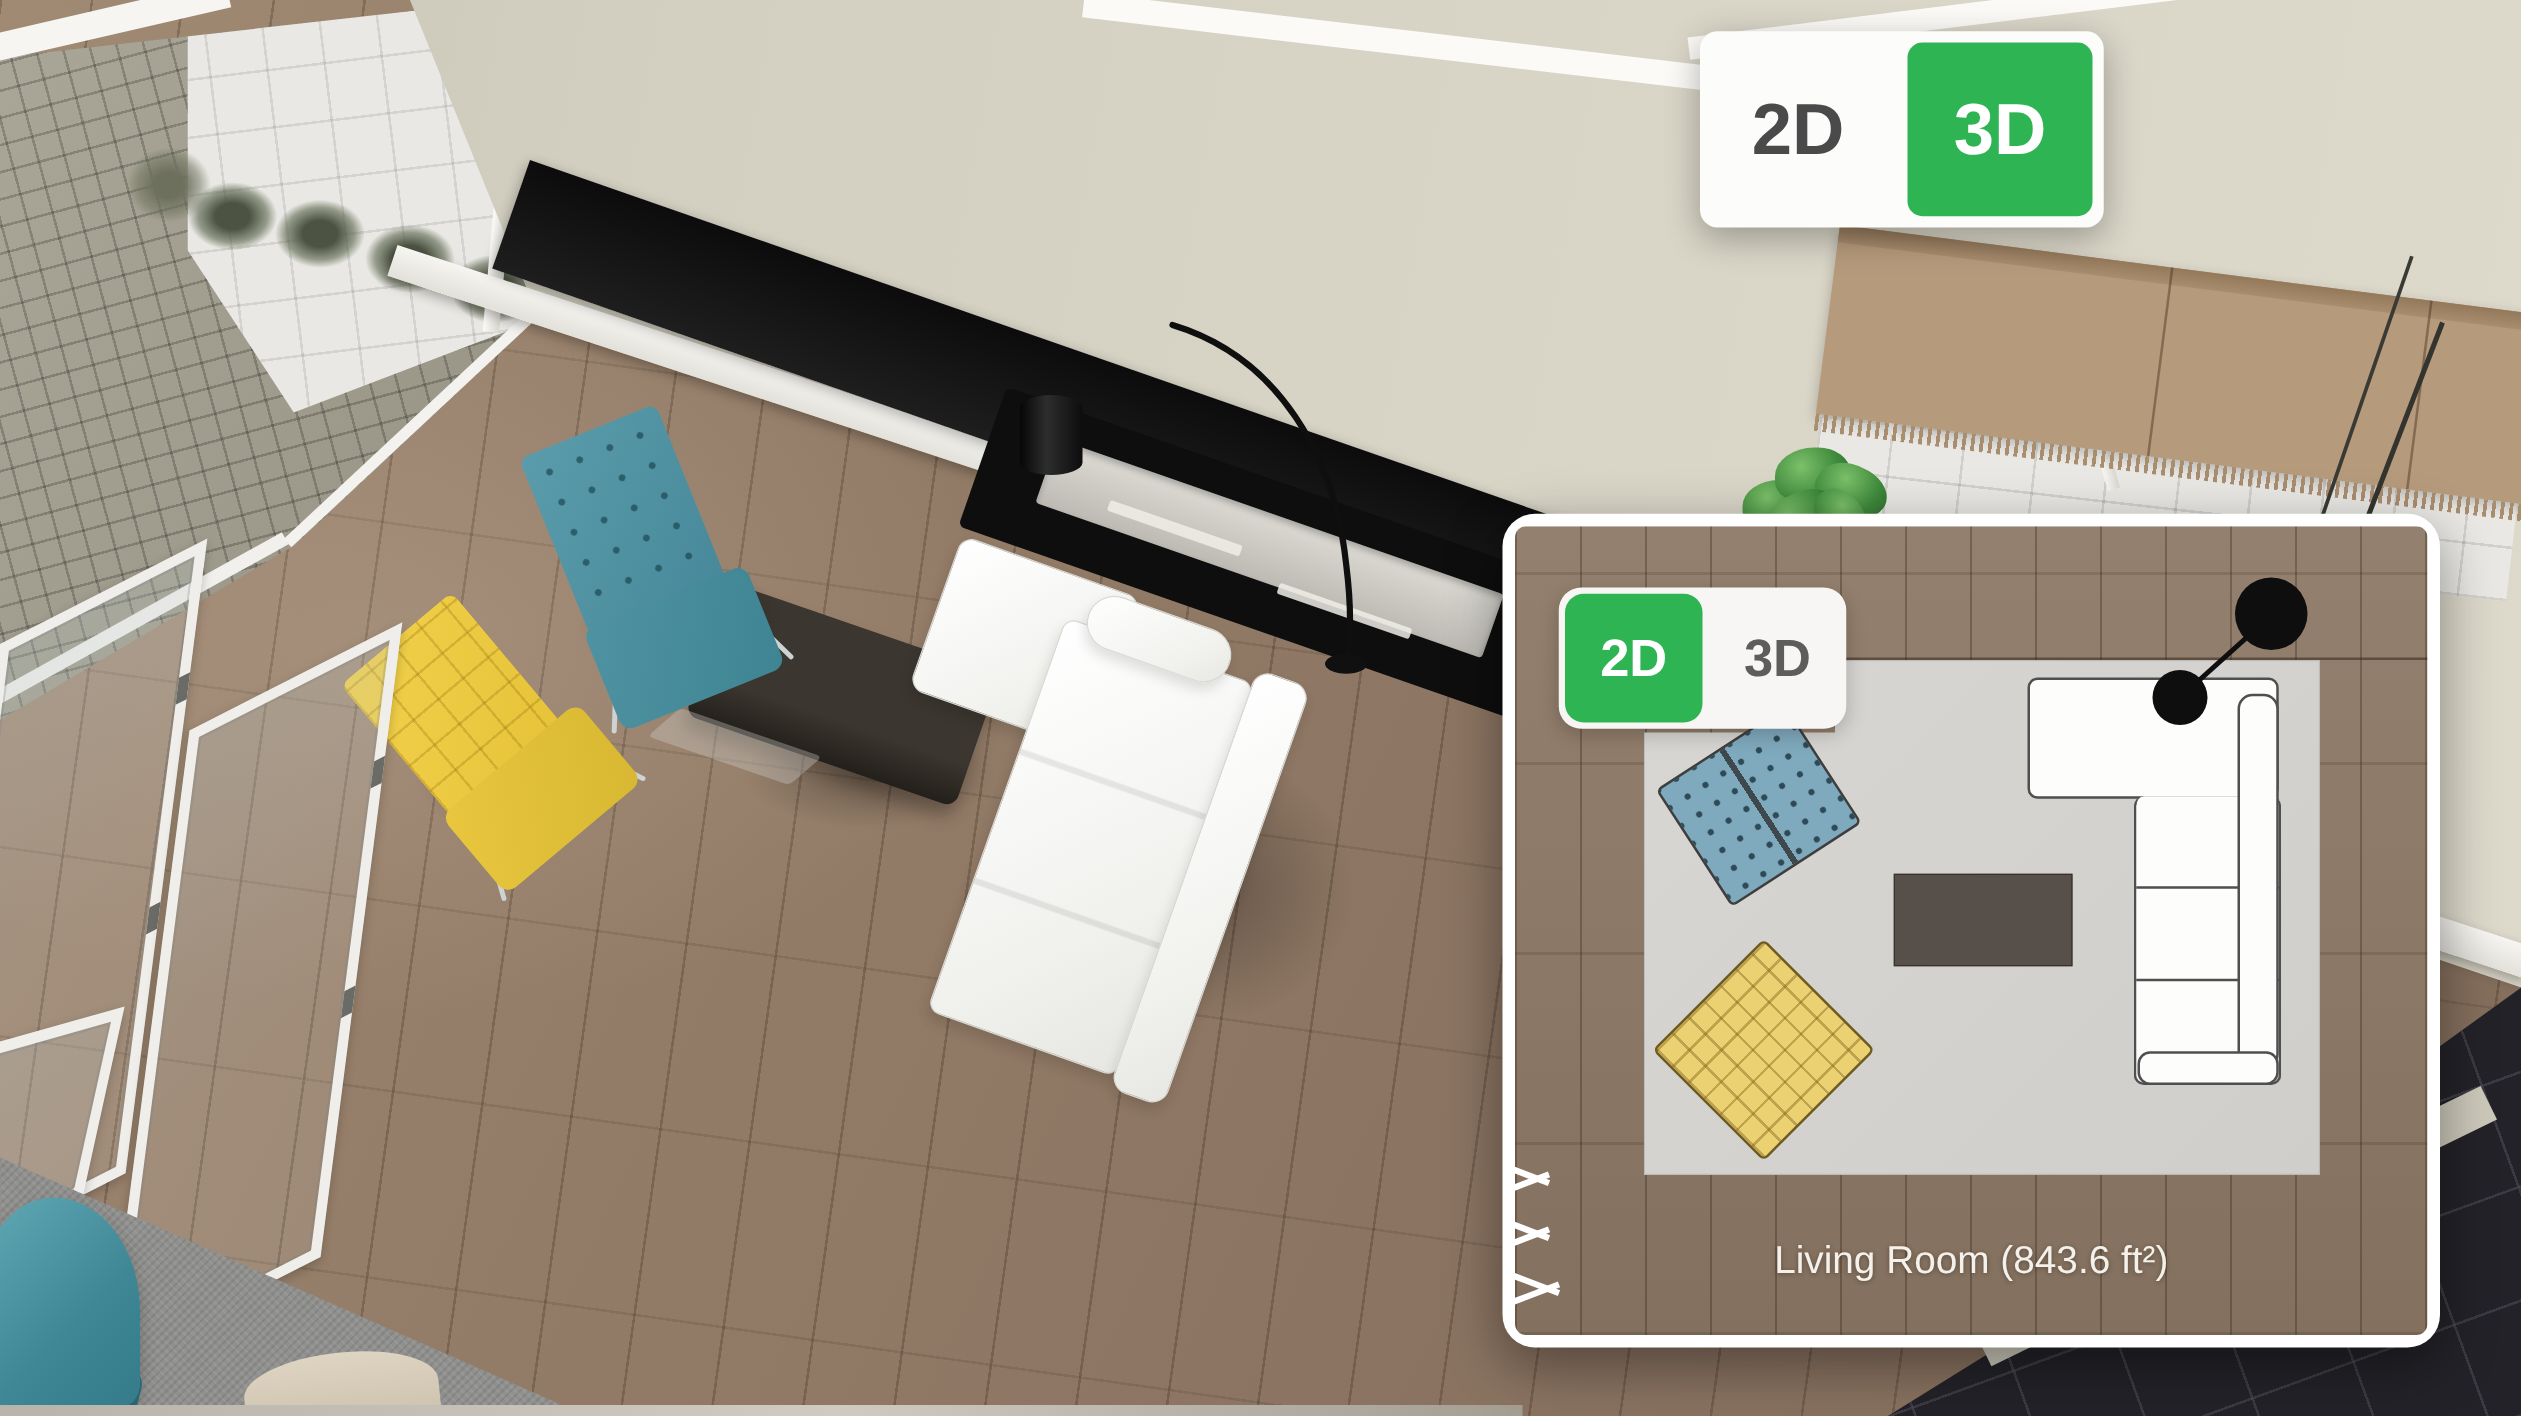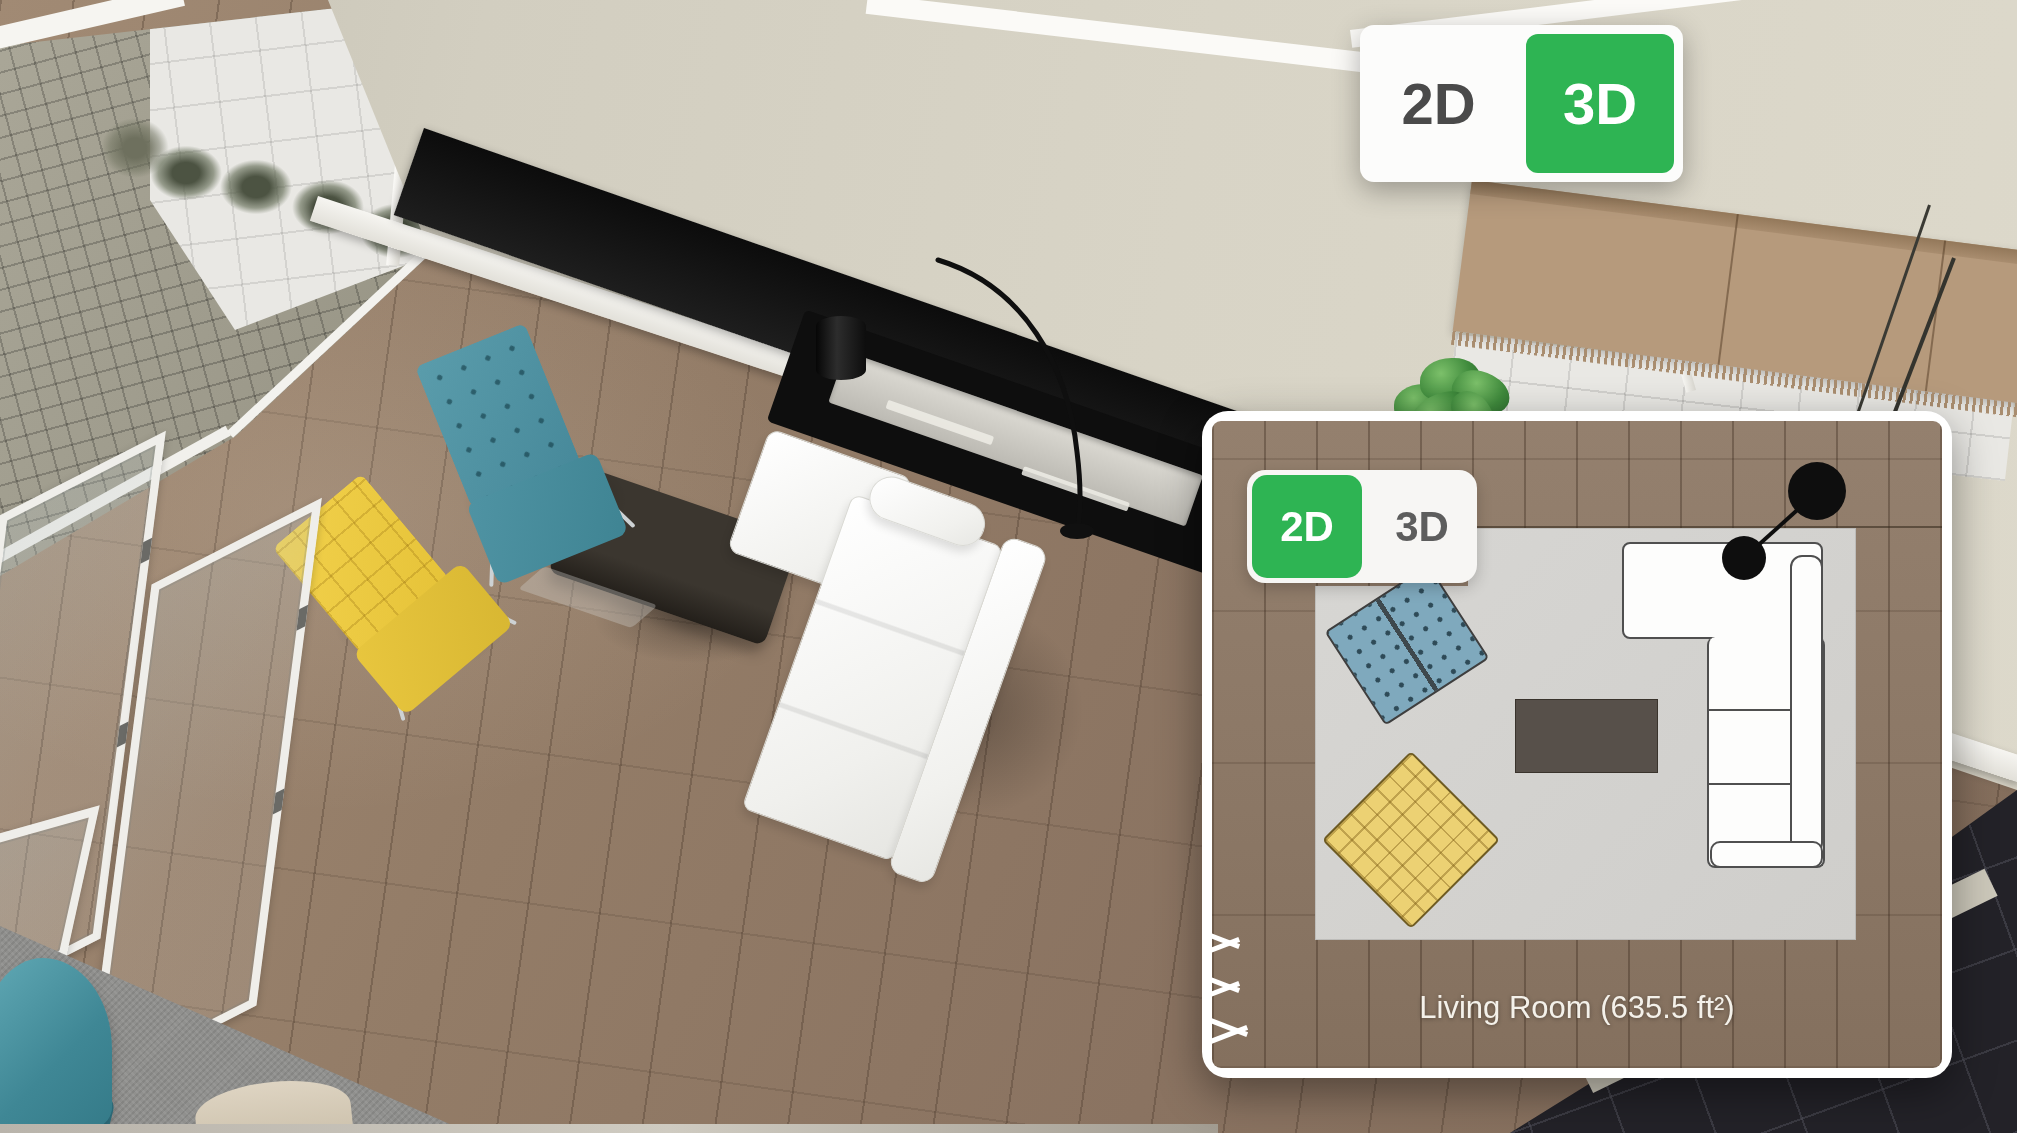--- a/index.html
+++ b/index.html
@@ -341,17 +341,17 @@
 
       <div class="chev" style="left:-12px;top:503px;"></div>
       <div class="chev" style="left:-12px;top:547px;"></div>
       <div class="chev" style="left:-4px;top:591px;"></div>
 
       <div class="abs toggle-mini">
         <button class="opt on">2D</button>
         <button class="opt">3D</button>
       </div>
 
-      <div class="abs room-label">Living Room (635.5 ft²)</div>
+      <div class="abs room-label">Living Room (843.6 ft²)</div>
     </div>
   </div>
 
 </div>
 
 </body></html>

